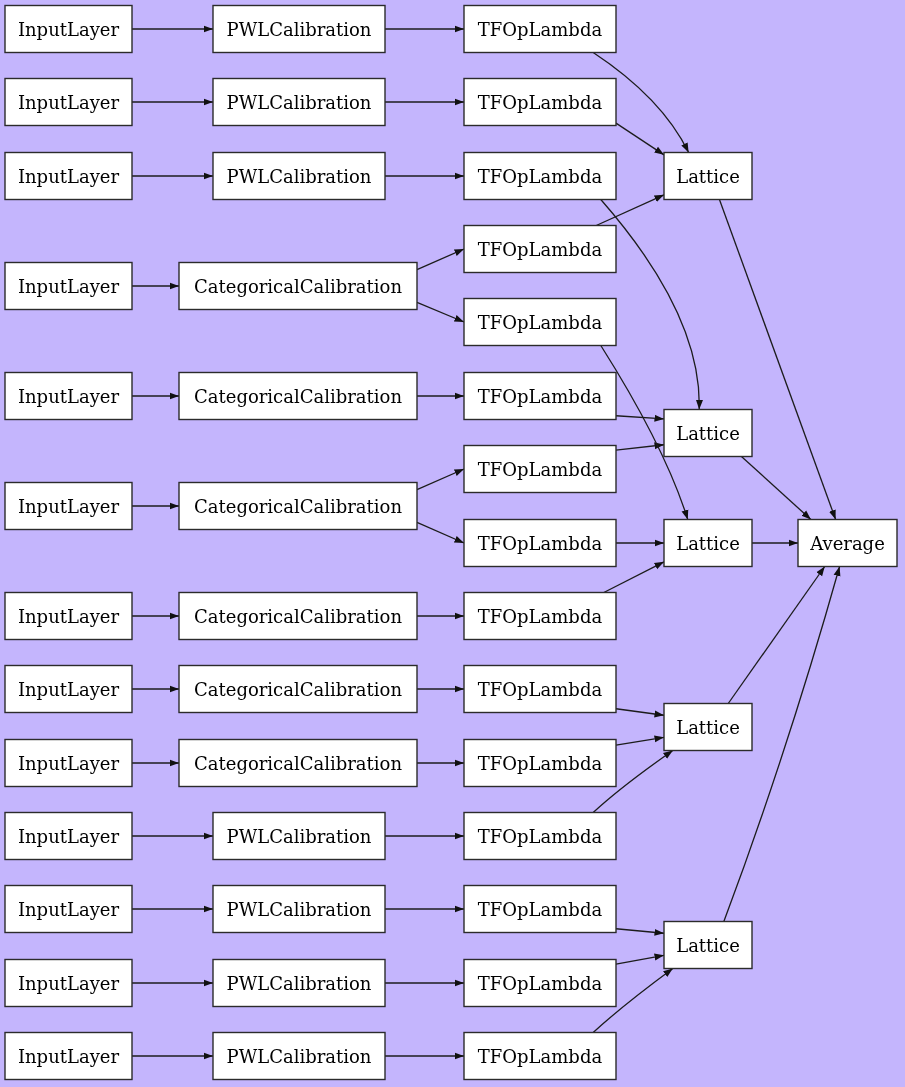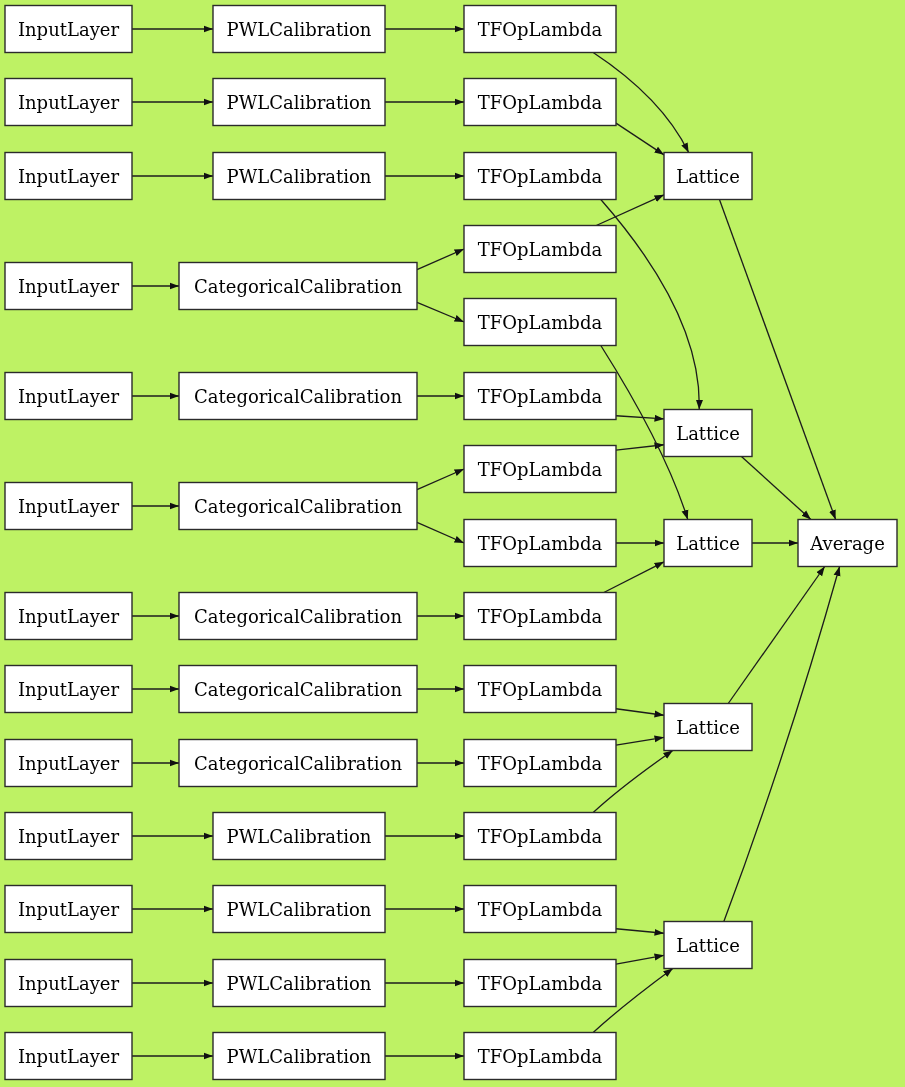--- a/index.html
+++ b/index.html
@@ -1,21 +1,21 @@
 <!DOCTYPE html>
 <html><head>
 <meta charset="utf-8">
 <title>Model Diagram</title>
 <style>
   html, body { margin: 0; padding: 0; background: #ffffff; }
   .diagram-wrap {
     position: relative;
     width: 905px;
     height: 1087px;
-    background: #bef264;
+    background: #c4b5fd;
     font-family: "DejaVu Serif", "Liberation Serif", serif;
   }
   svg { display: block; }
   .edge {
     fill: none;
     stroke: #1c1c1c;
     stroke-width: 1.3;
   }
   .node-box {
     fill: #ffffff;

